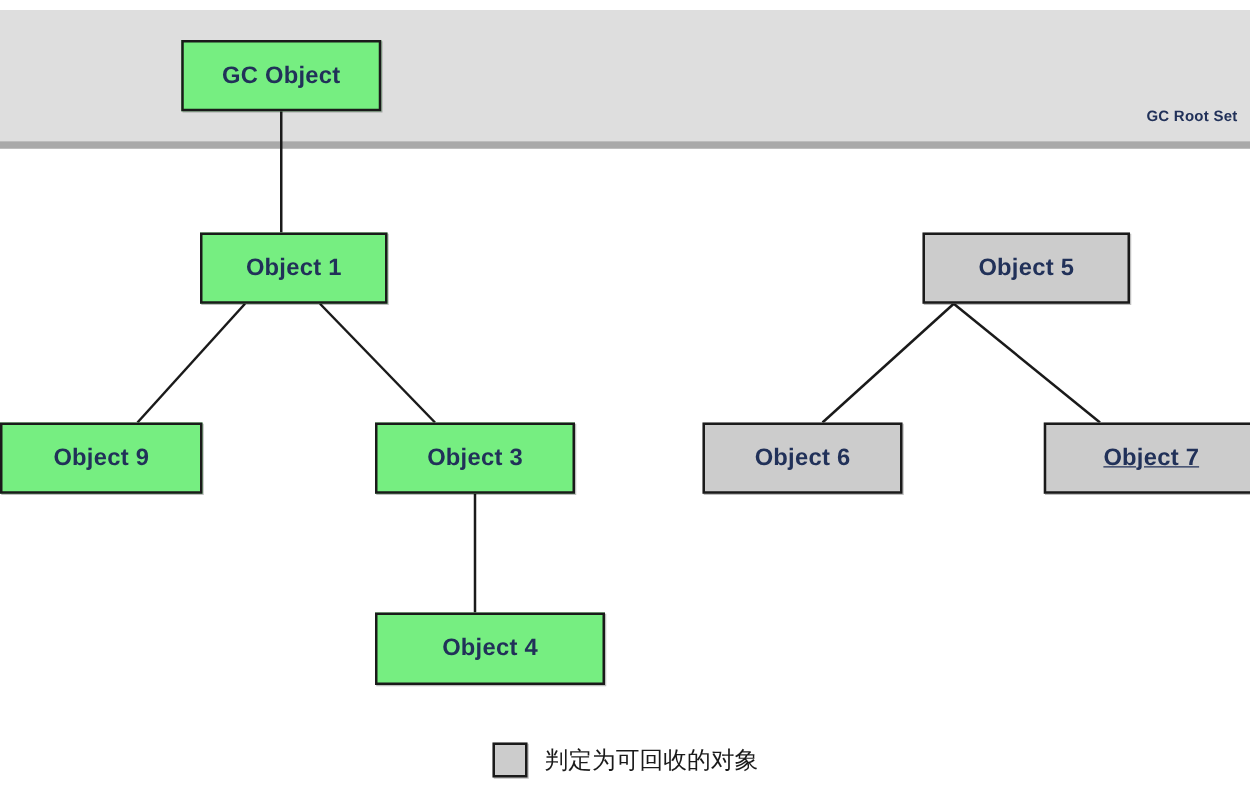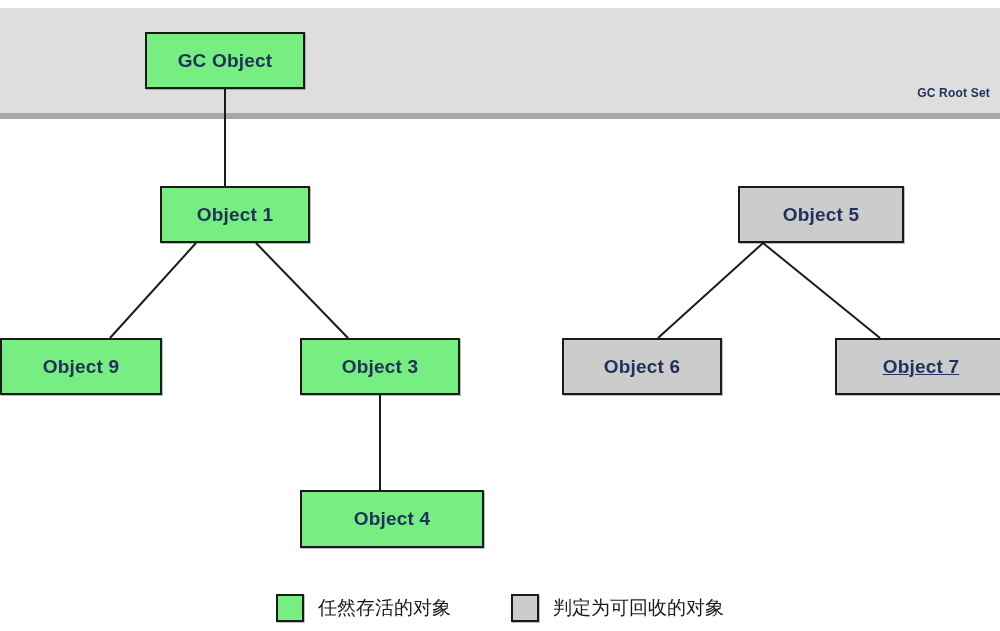--- a/index.html
+++ b/index.html
@@ -141,22 +141,18 @@
       <div class="node garbage" style="left: 543px; top: 338px; width: 160px; height: 57px; margin-left: 19px;">
         <span>Object 6</span>
       </div>
       <div class="node garbage" style="left: 835px; top: 338px; width: 172px; height: 57px; text-decoration: underline;">
         <span>Object 7</span>
       </div>
     </div>
 
   <div class="legend">
       <div class="legend-item">
-        <span class="legend-swatch alive"></span>
-        <span class="legend-label">任然存活的对象</span>
-      </div>
-      <div class="legend-item">
         <span class="legend-swatch garbage"></span>
         <span class="legend-label">判定为可回收的对象</span>
       </div>
     </div>
 
 </div>
 
 </body></html>

